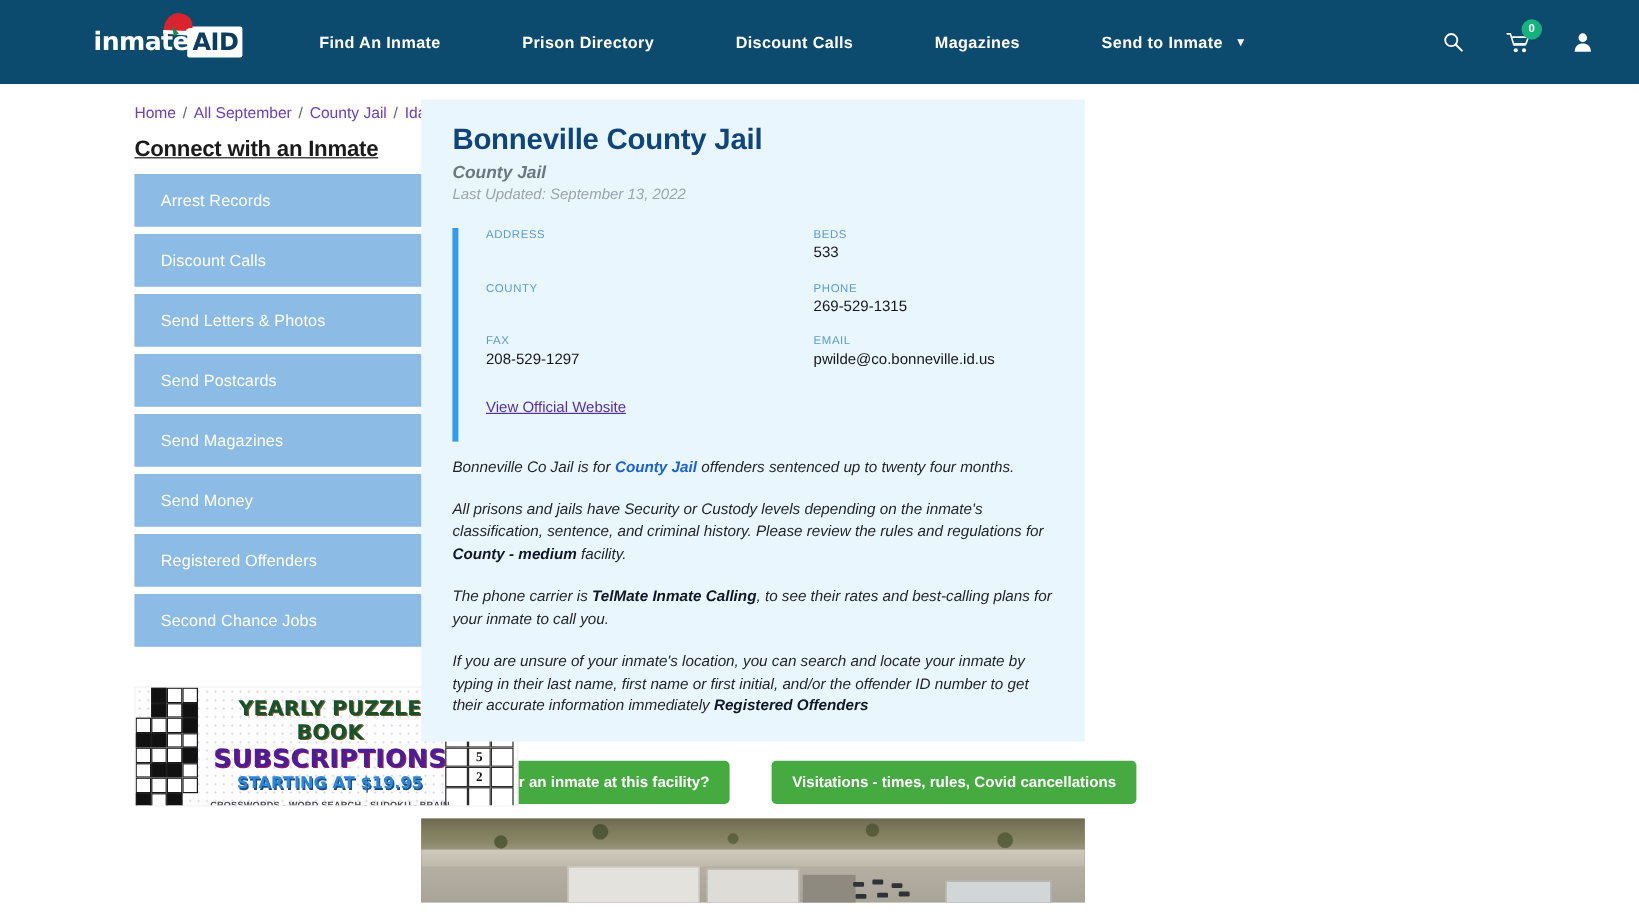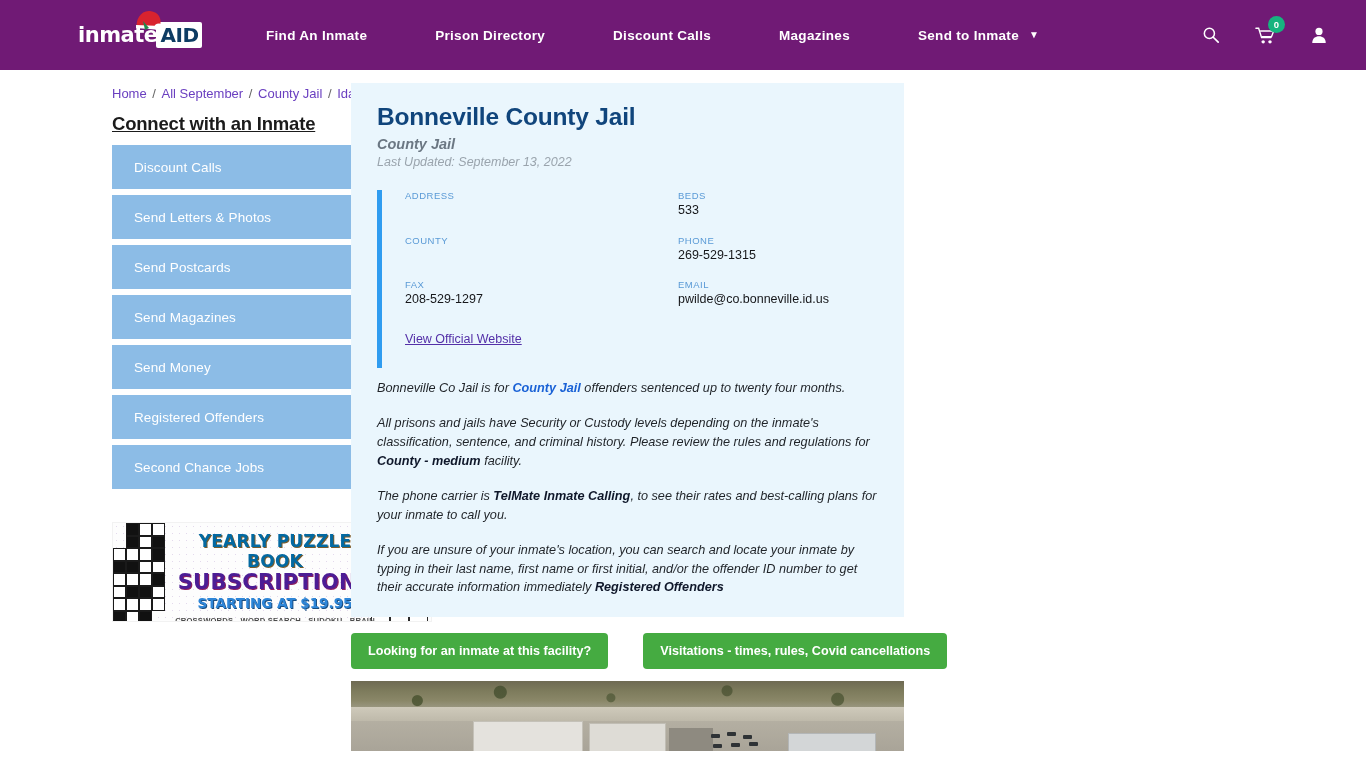--- a/index.html
+++ b/index.html
@@ -8,21 +8,21 @@
     width: 1366px; height: 768px;
     background: #ffffff;
     font-family: "Liberation Sans", sans-serif;
     overflow: hidden;
     position: relative;
   }
 
   
   .site-header {
     height: 70px;
-    background: #701a75;
+    background: #0c4a6e;
     display: flex;
     align-items: center;
     padding: 0 22px 0 78px;
     position: relative;
   }
   .logo {
     position: relative;
     width: 112px; height: 34px;
     display: flex; align-items: center;
     flex: 0 0 auto;
@@ -213,21 +213,21 @@
     display: flex; align-items: center; justify-content: center;
     font-family: "Liberation Serif", serif;
   }
   .ad-text {
     position: absolute;
     left: 62px; top: 8px; width: 200px;
     text-align: center;
   }
   .ad-l1 {
     font-size: 17px; font-weight: bold;
-    color: #0369a1;
+    color: #14532d;
     letter-spacing: 0.2px;
     text-shadow: 1px 1px 0 #7a5b2a;
     font-family: "DejaVu Sans", sans-serif;
   }
   .ad-l2 {
     font-size: 21px; font-weight: bold;
     color: #4c1d95;
     letter-spacing: 0.3px;
     margin-top: -1px;
     text-shadow: 1px 1px 0 #8e2160;
@@ -468,20 +468,28 @@
 <div class="page">
 
   <div class="col-left">
 
     <div class="breadcrumb">
       <a>Home</a><span class="sep"> / </span><a>All September</a><span class="sep"> / </span><a>County Jail</a><span class="sep"> / </span><a>Idaho</a>
     </div>
 
     <div class="sidebar-title">Connect with an Inmate</div>
 
+    <div class="side-btn active">
+      <span class="side-btn-label">Arrest Records</span>
+      <span class="side-btn-arrow">
+        <svg class="chev" viewBox="0 0 13 20">
+            <path d="M2 2 L10 10 L2 18" fill="none" stroke="#ffffff" stroke-width="3.2" stroke-linecap="round" stroke-linejoin="round"></path>
+          </svg>
+      </span>
+    </div>
     <div class="side-btn">
       <span class="side-btn-label">Discount Calls</span>
       <span class="side-btn-arrow">
         <svg class="chev" viewBox="0 0 13 20">
             <path d="M2 2 L10 10 L2 18" fill="none" stroke="#ffffff" stroke-width="3.2" stroke-linecap="round" stroke-linejoin="round"></path>
           </svg>
       </span>
     </div>
     <div class="side-btn">
       <span class="side-btn-label">Send Letters &amp; Photos</span>

